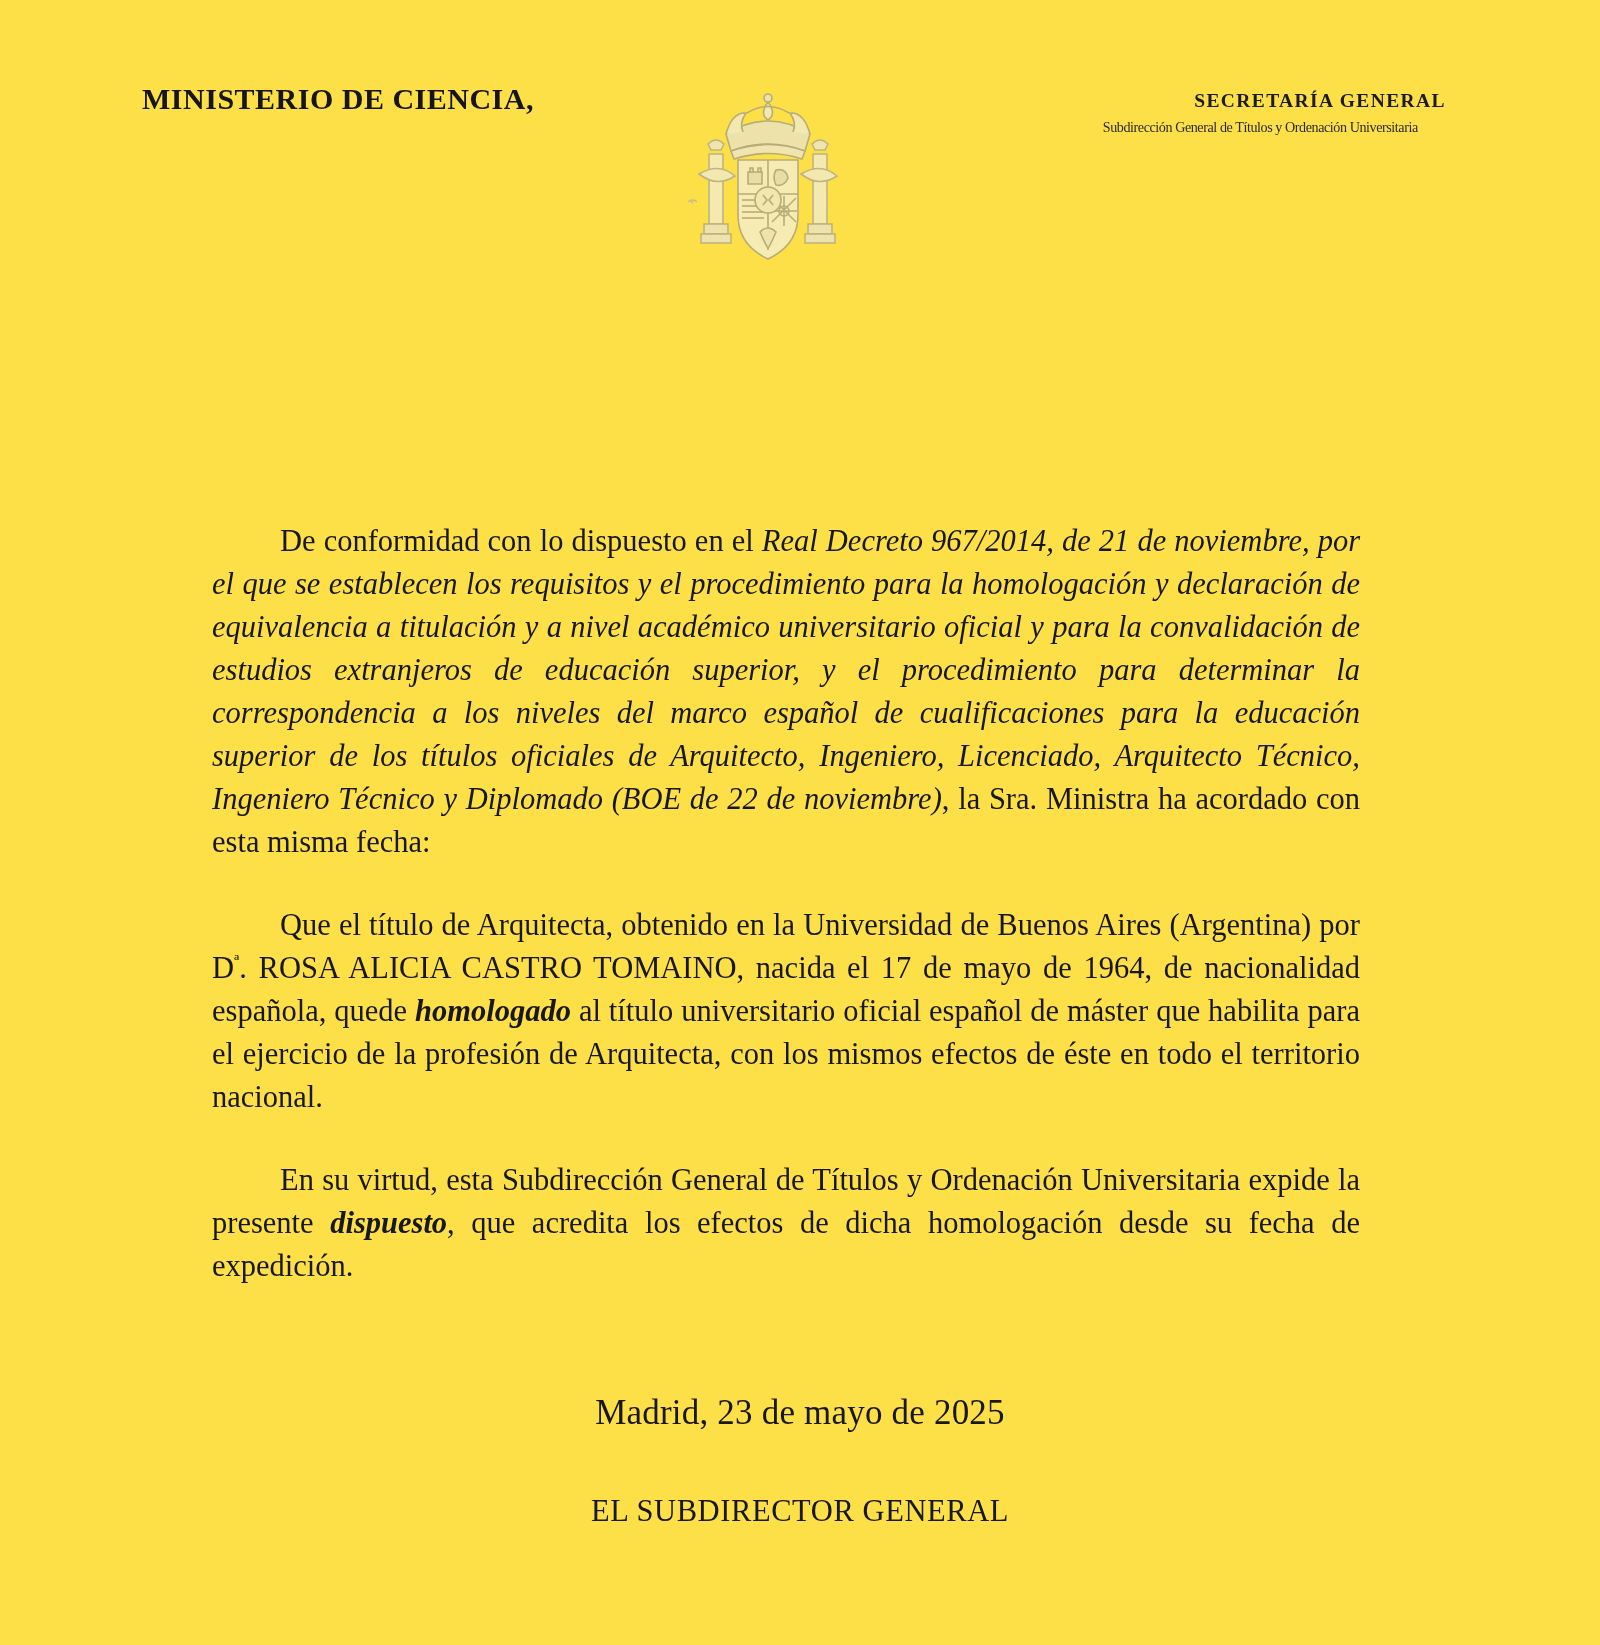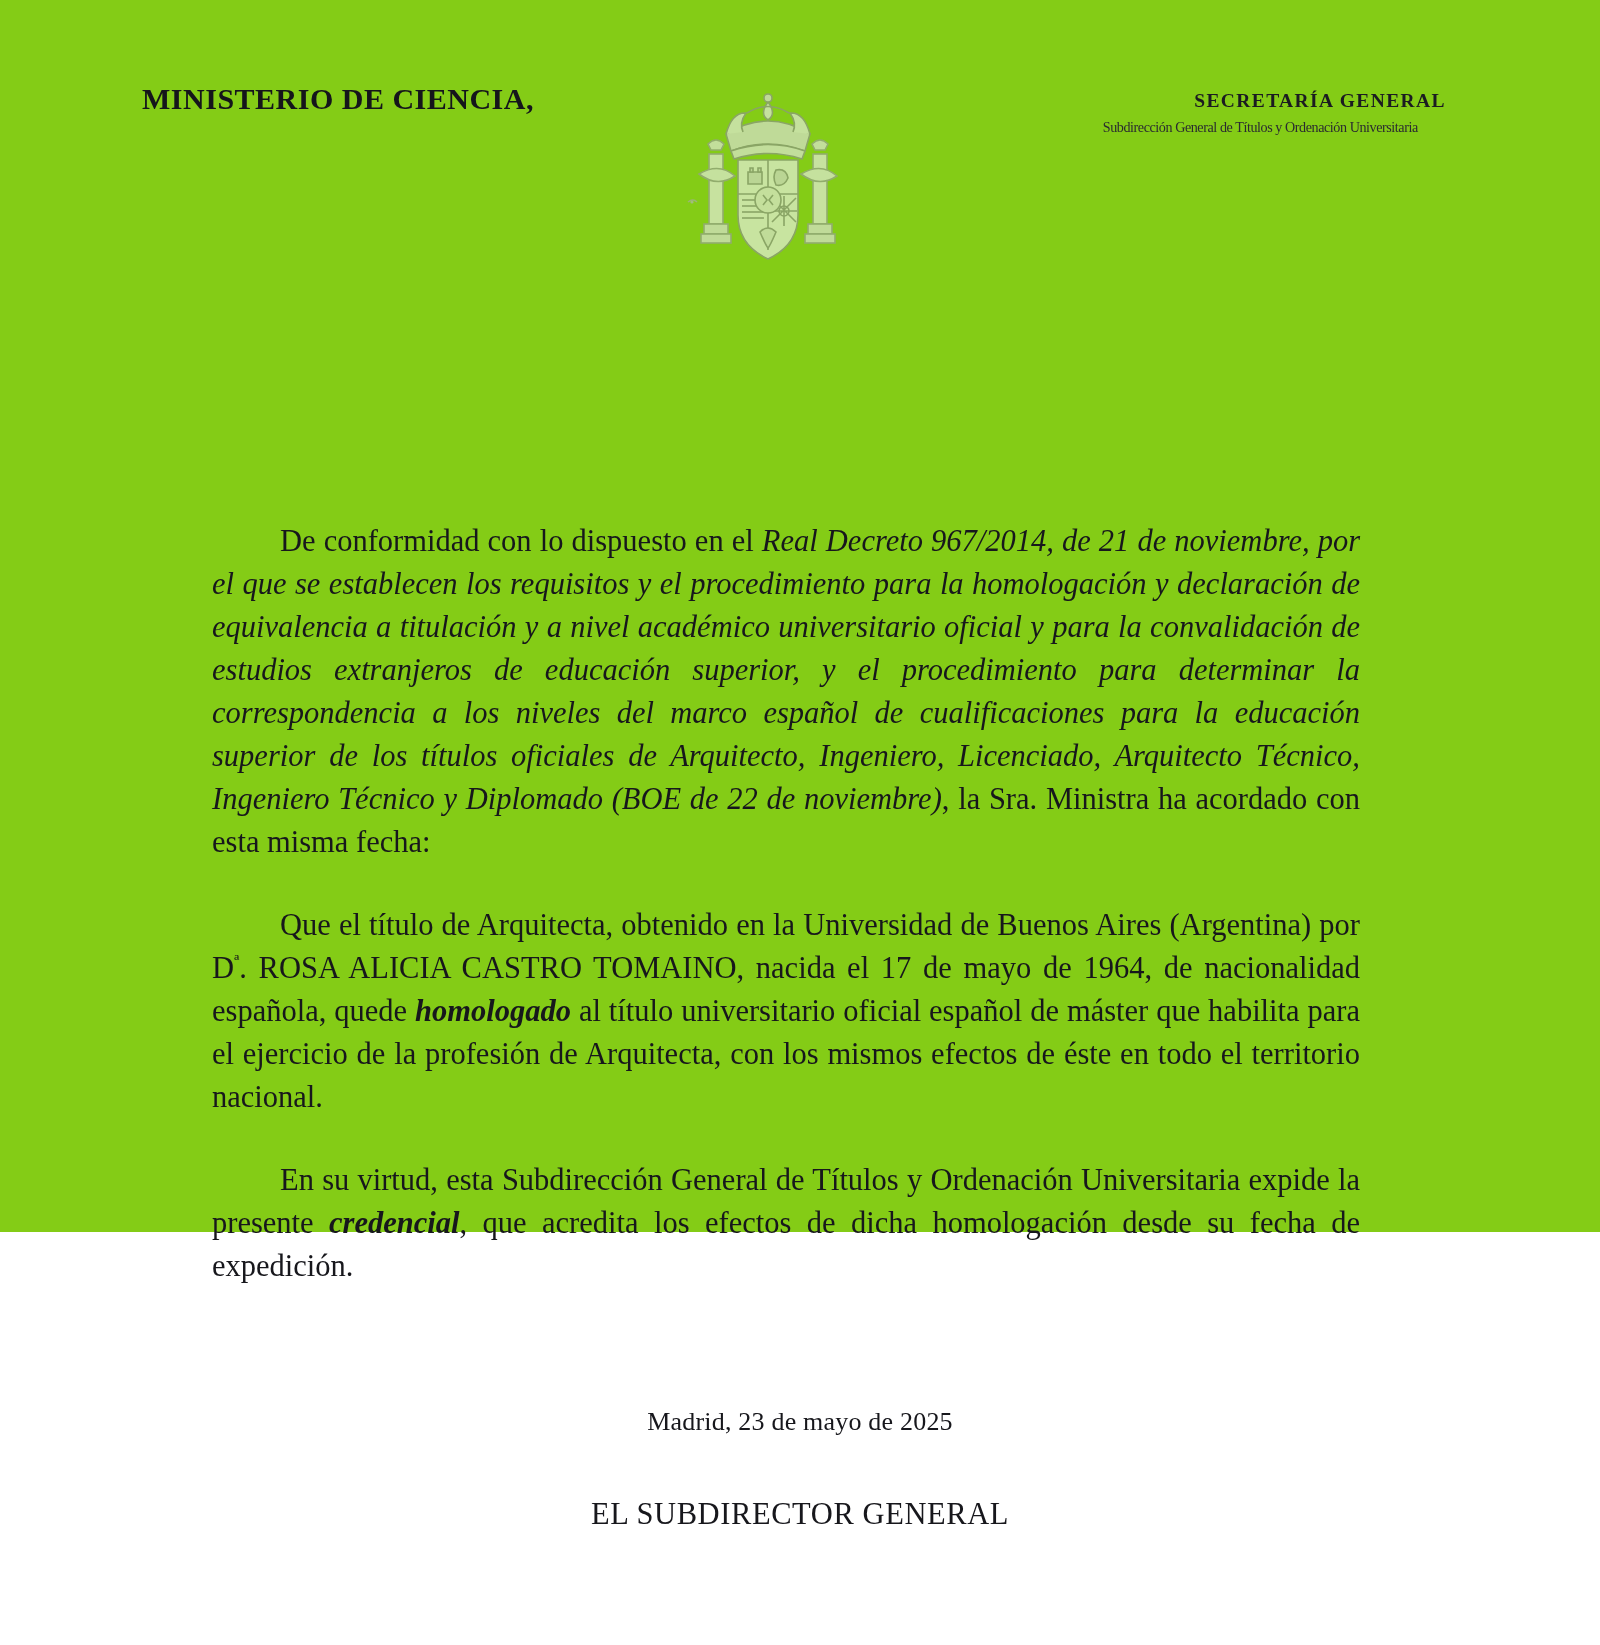--- a/index.html
+++ b/index.html
@@ -12,22 +12,22 @@
     width: 1600px;
     height: 1645px;
     font-family: "Liberation Serif", "DejaVu Serif", serif;
     color: #1c1c1c;
     position: relative;
     overflow: hidden;
   }
   .page {
     position: relative;
     width: 1600px;
-    height: 1232px;
-    background: #84cc16;
+    height: 1645px;
+    background: #fde047;
   }
 
   
   .header {
     position: absolute;
     top: 0;
     left: 0;
     width: 1600px;
     height: 300px;
   }
@@ -118,25 +118,24 @@
 
   
   .footer {
     position: absolute;
     left: 0;
     top: 1390px;
     width: 1600px;
     text-align: center;
   }
   .date-line {
-    font-size: 26px;
+    font-size: 35px;
     line-height: 1.3;
     color: #17171c;
     letter-spacing: 0.2px;
-    margin-top: 15px;
   }
   .signer-line {
     margin-top: 56px;
     font-size: 30.5px;
     line-height: 1.3;
     color: #17171c;
     letter-spacing: 0.6px;
   }
 </style>
 </head>
@@ -211,21 +210,21 @@
     </div>
 
   </div>
 
   <div class="content">
 
     <p class="para"><span>De conformidad con lo dispuesto en el </span><span class="it">Real Decreto 967/2014, de 21 de noviembre, por el que se establecen los requisitos y el procedimiento para la homologación y declaración de equivalencia a titulación y a nivel académico universitario oficial y para la convalidación de estudios extranjeros de educación superior, y el procedimiento para determinar la correspondencia a los niveles del marco español de cualificaciones para la educación superior de los títulos oficiales de Arquitecto, Ingeniero, Licenciado, Arquitecto Técnico, Ingeniero Técnico y Diplomado (BOE de 22 de noviembre)</span><span>, la Sra. Ministra ha acordado con esta misma fecha:</span></p>
 
     <p class="para"><span>Que el título de Arquitecta, obtenido en la Universidad de Buenos Aires (Argentina) por D</span><sup class="ord">ª</sup><span>. ROSA ALICIA CASTRO TOMAINO, nacida el 17 de mayo de 1964, de nacionalidad española, quede </span><span class="bd">homologado</span><span> al título universitario oficial español de máster que habilita para el ejercicio de la profesión de Arquitecta, con los mismos efectos de éste en todo el territorio nacional.</span></p>
 
-    <p class="para"><span>En su virtud, esta Subdirección General de Títulos y Ordenación Universitaria expide la presente </span><span class="bd">credencial</span><span>, que acredita los efectos de dicha homologación desde su fecha de expedición.</span></p>
+    <p class="para"><span>En su virtud, esta Subdirección General de Títulos y Ordenación Universitaria expide la presente </span><span class="bd">dispuesto</span><span>, que acredita los efectos de dicha homologación desde su fecha de expedición.</span></p>
 
   </div>
 
   <div class="footer">
     <div class="date-line">Madrid, 23 de mayo de 2025</div>
     <div class="signer-line">EL SUBDIRECTOR GENERAL</div>
   </div>
 
 </div>
 

